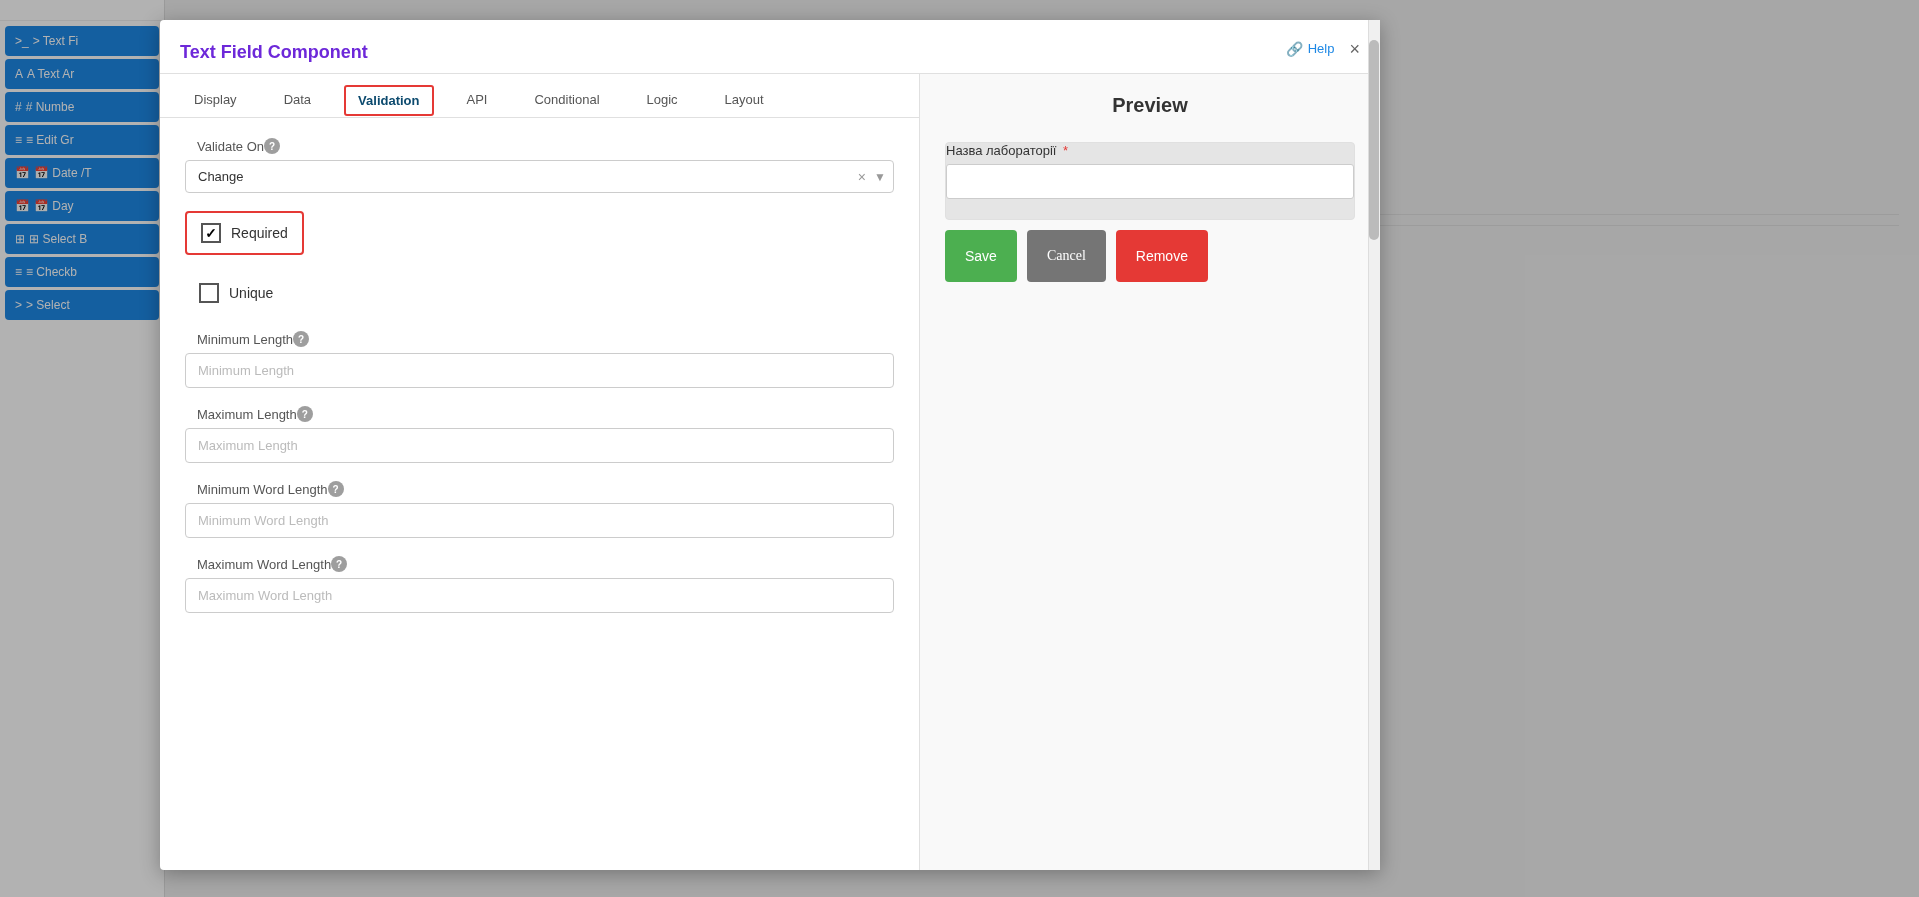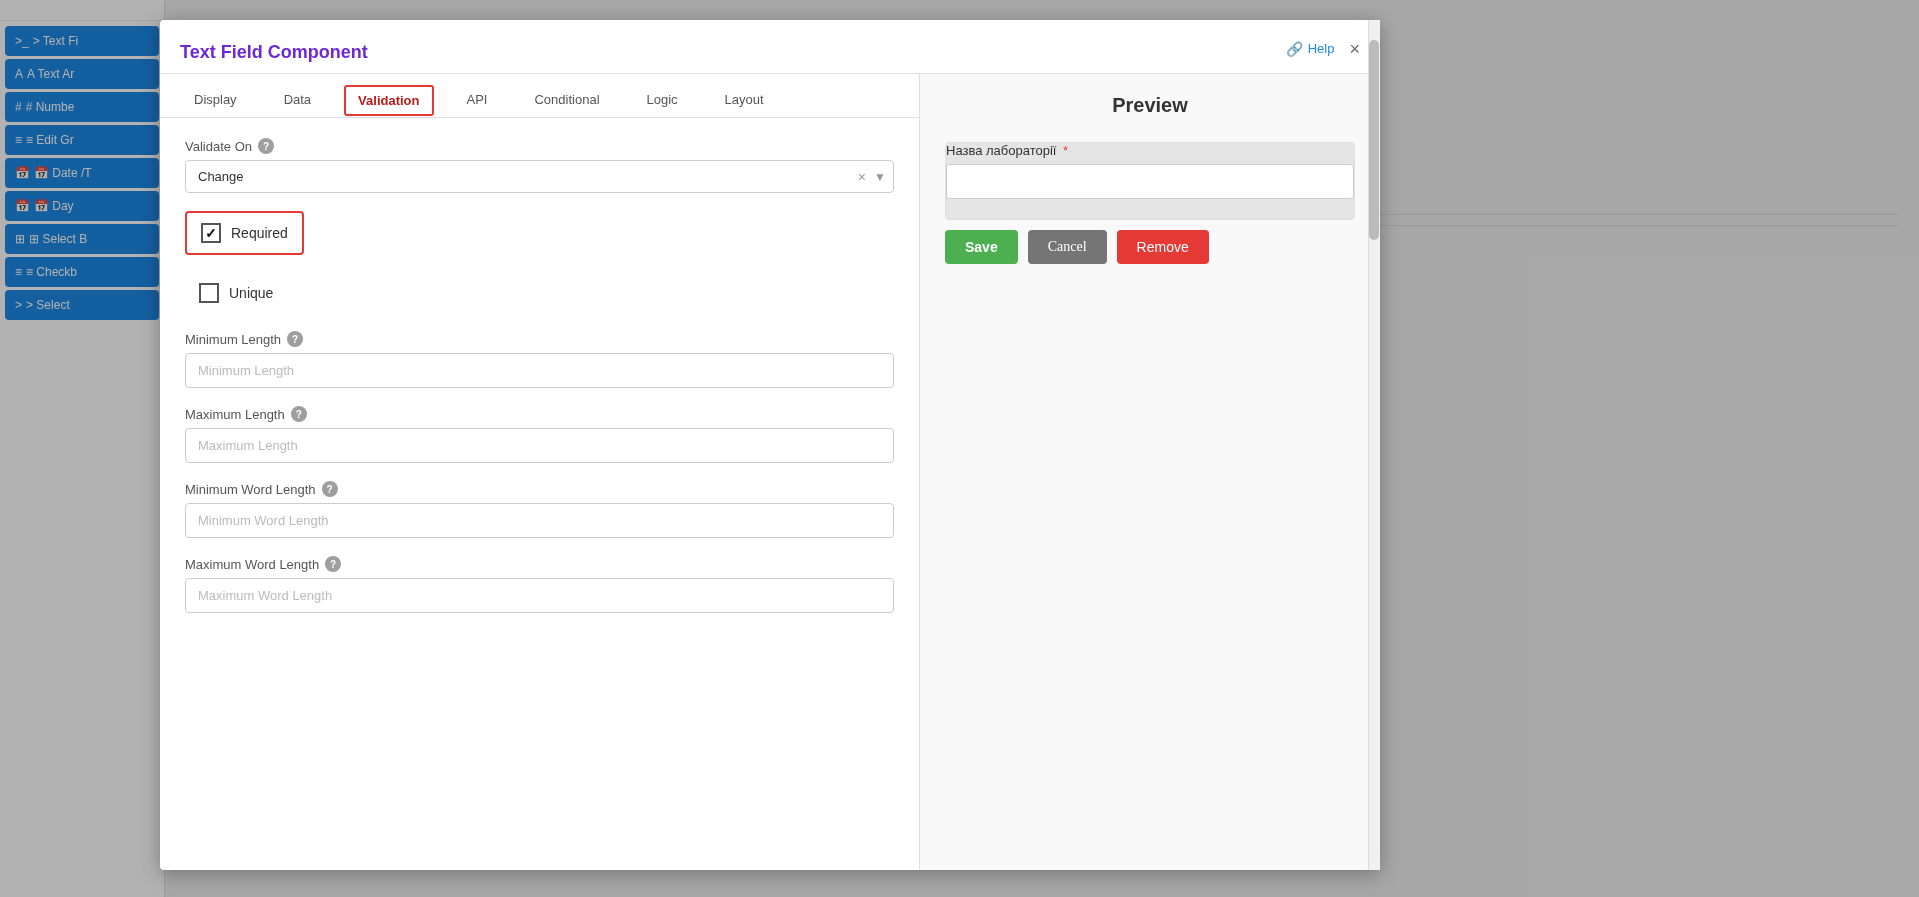--- a/index.html
+++ b/index.html
@@ -145,44 +145,44 @@
       cursor: pointer;
       border: none;
       background: none;
       border-bottom: 2px solid transparent;
       text-decoration: none;
     }
 
     .tab.highlighted {
       border: 2px solid #e53935;
       border-radius: 3px;
-      color: #b91c1c;
+      color: #0c4a6e;
       font-weight: 600;
       padding: 6px 12px;
     }
 
     
     .form-content {
       padding: 20px 25px;
       overflow-y: auto;
       flex: 1;
     }
 
     .form-group {
       margin-bottom: 18px;
     }
 
     .form-label {
       display: flex;
       align-items: center;
-      gap: 6px;
       font-size: 13px;
       color: #555;
       margin-bottom: 6px;
       font-weight: 500;
+      margin-left: 12px;
     }
 
     .info-icon {
       display: inline-flex;
       align-items: center;
       justify-content: center;
       width: 16px;
       height: 16px;
       border-radius: 50%;
       background: #9e9e9e;
@@ -334,36 +334,35 @@
     }
 
     .btn-save {
       padding: 9px 20px;
       background: #4caf50;
       color: #fff;
       border: none;
       border-radius: 4px;
       font-size: 14px;
       cursor: pointer;
-      font-weight: bold;
     }
 
     .btn-cancel {
       padding: 9px 20px;
       background: #757575;
       color: #fff;
       border: none;
       border-radius: 4px;
       font-size: 14px;
       cursor: pointer;
       font-family: Liberation Serif, serif;
     }
 
     .btn-remove {
-      padding: 9px 20px;
+      padding: 18px 20px;
       background: #e53935;
       color: #fff;
       border: none;
       border-radius: 4px;
       font-size: 14px;
       cursor: pointer;
     }
 
     
     .modal-scrollbar {

